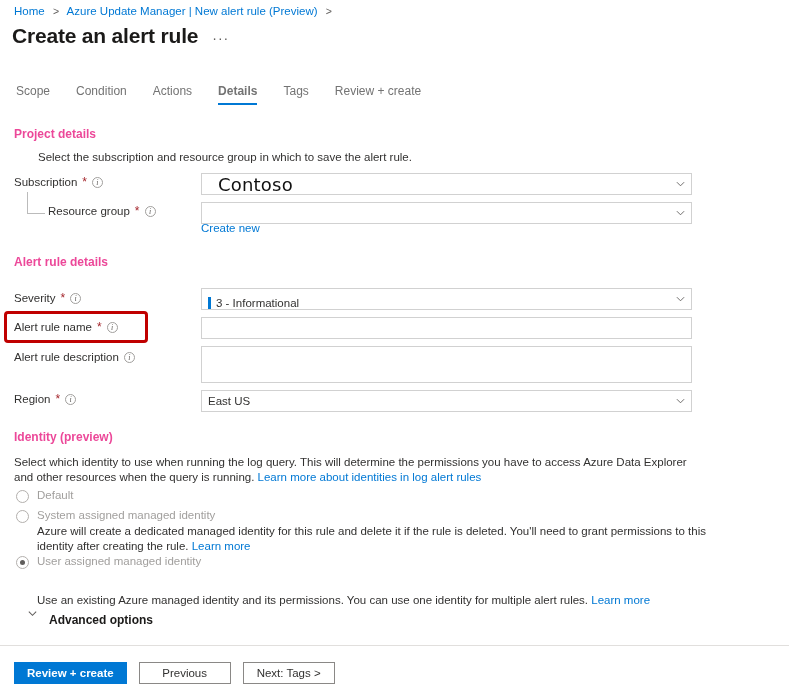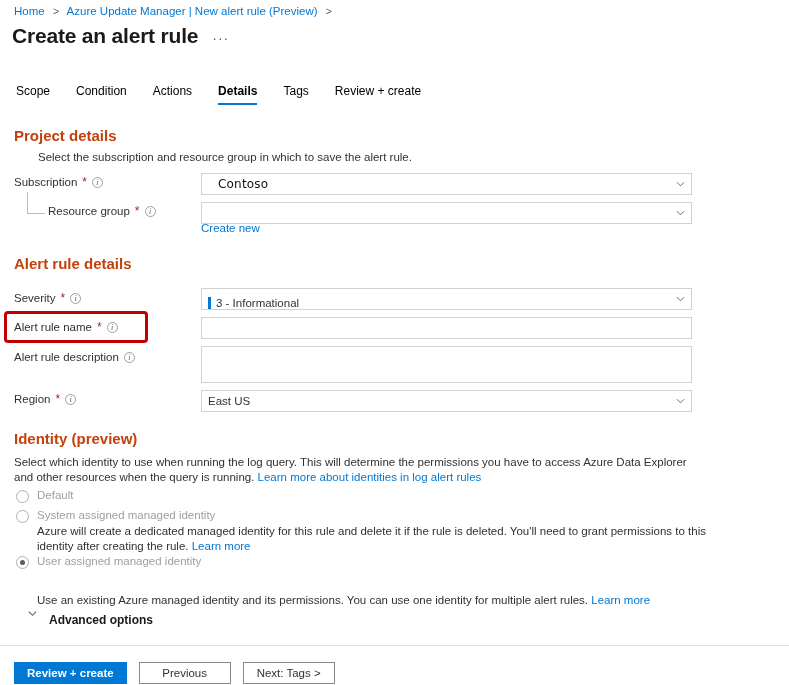--- a/index.html
+++ b/index.html
@@ -35,35 +35,35 @@
     font-size: 14px; color: #605e5c; letter-spacing: 1px;
     cursor: pointer; line-height: 10px; padding-bottom:4px;
   }
 
   
   .tabs {
     position: absolute; left: 14px; top: 84px;
     display: flex; align-items: flex-start; gap: 0;
   }
   .tab {
-    font-size: 12px; color: #000000; padding: 0 13px 7px 13px;
+    font-size: 12px; color: #737373; padding: 0 13px 7px 13px;
     cursor: pointer; position: relative; white-space: nowrap;
   }
   .tab:first-child { padding-left: 2px; }
   .tab.active { font-weight: bold; }
   .tab.active::after {
     content: ""; position: absolute;
     left: 13px; right: 13px; bottom: 0;
     height: 2px; background: #0078d4;
   }
 
   
   .sec-head {
     position: absolute; left: 14px;
-    font-size: 15px; font-weight: bold; color: #c2410c;
+    font-size: 12px; font-weight: bold; color: #ec4899;
   }
   .sec-desc {
     position: absolute; left: 14px;
     font-size: 11.5px; color: #323130; margin-left: 24px;
   }
 
   
   .lbl {
     position: absolute; left: 14px;
     font-size: 11.5px; color: #323130;
@@ -95,21 +95,21 @@
     transform: translateY(-50%);
     width: 9px; height: 9px;
   }
   .chev svg { display: block; }
   .sev-bar {
     width: 3px; height: 12px; background: #0078d4;
     margin-right: 5px; flex: 0 0 auto;
   }
   .overlay-val {
     font-family: "DejaVu Sans", sans-serif;
-    font-size: 12px; color: #111; margin-left: 10px;
+    font-size: 18px; color: #111; margin-left: 10px;
     letter-spacing: 0.2px;
   }
 
   .link {
     position: absolute; color: #0078d4; font-size: 11.5px;
     cursor: pointer;
   }
   .inline-link { color: #0078d4; cursor: pointer; }
 
   

